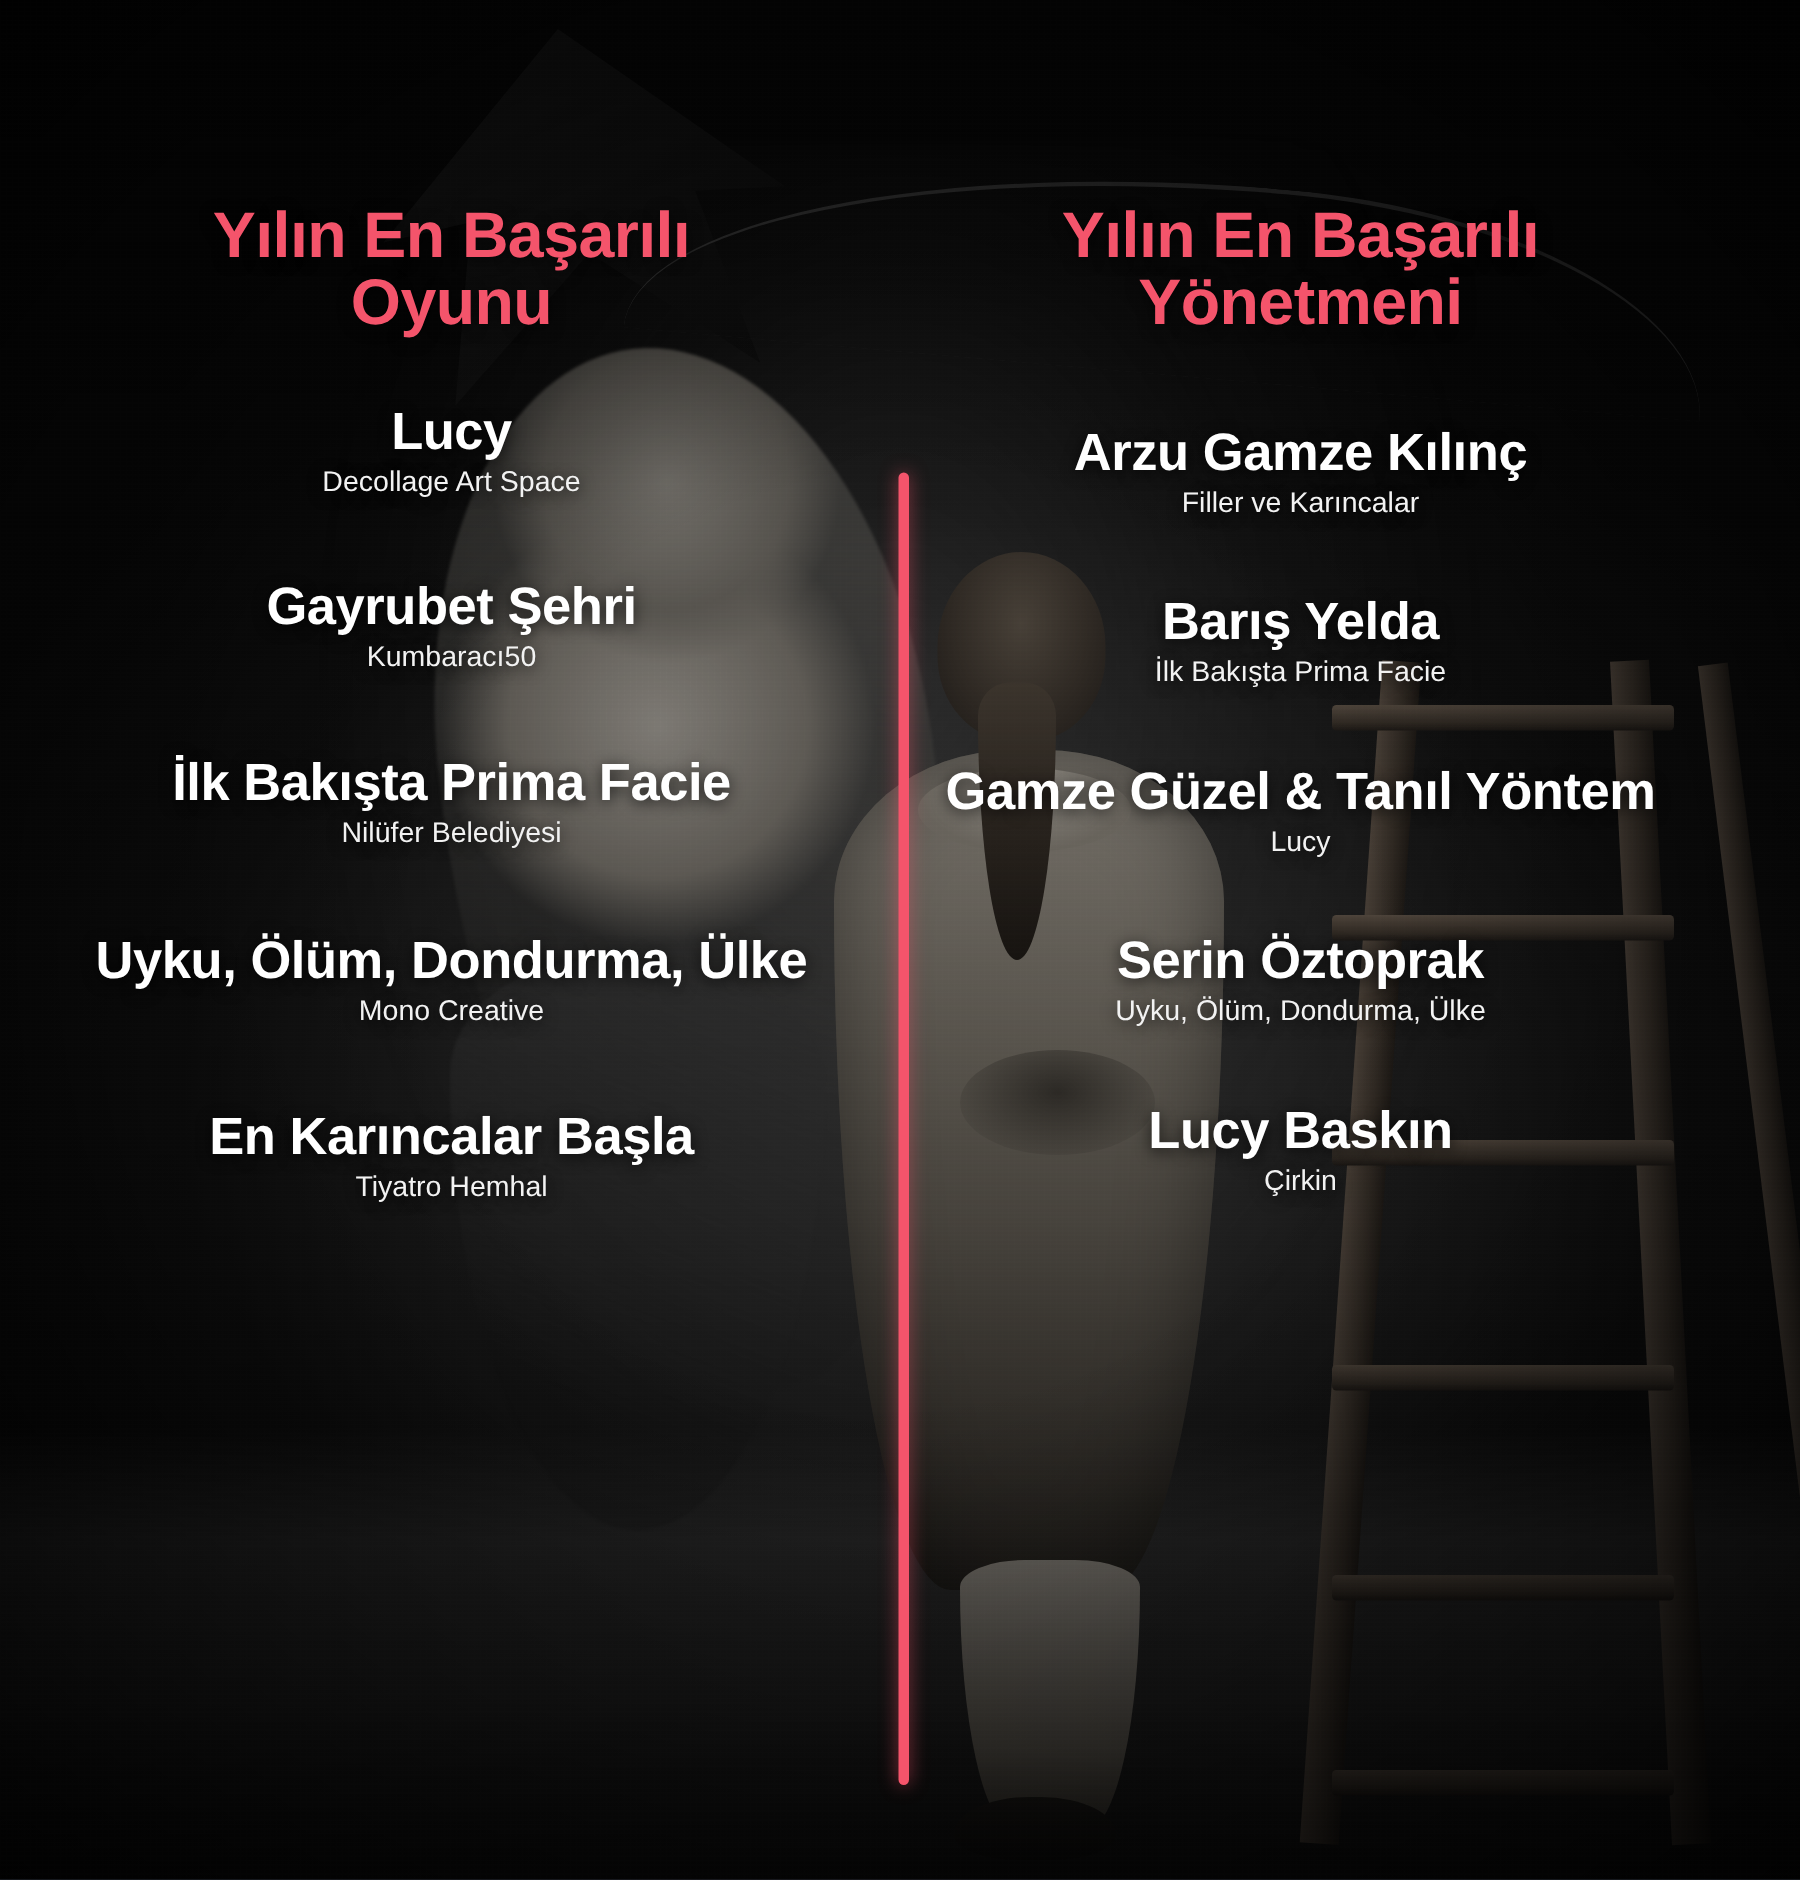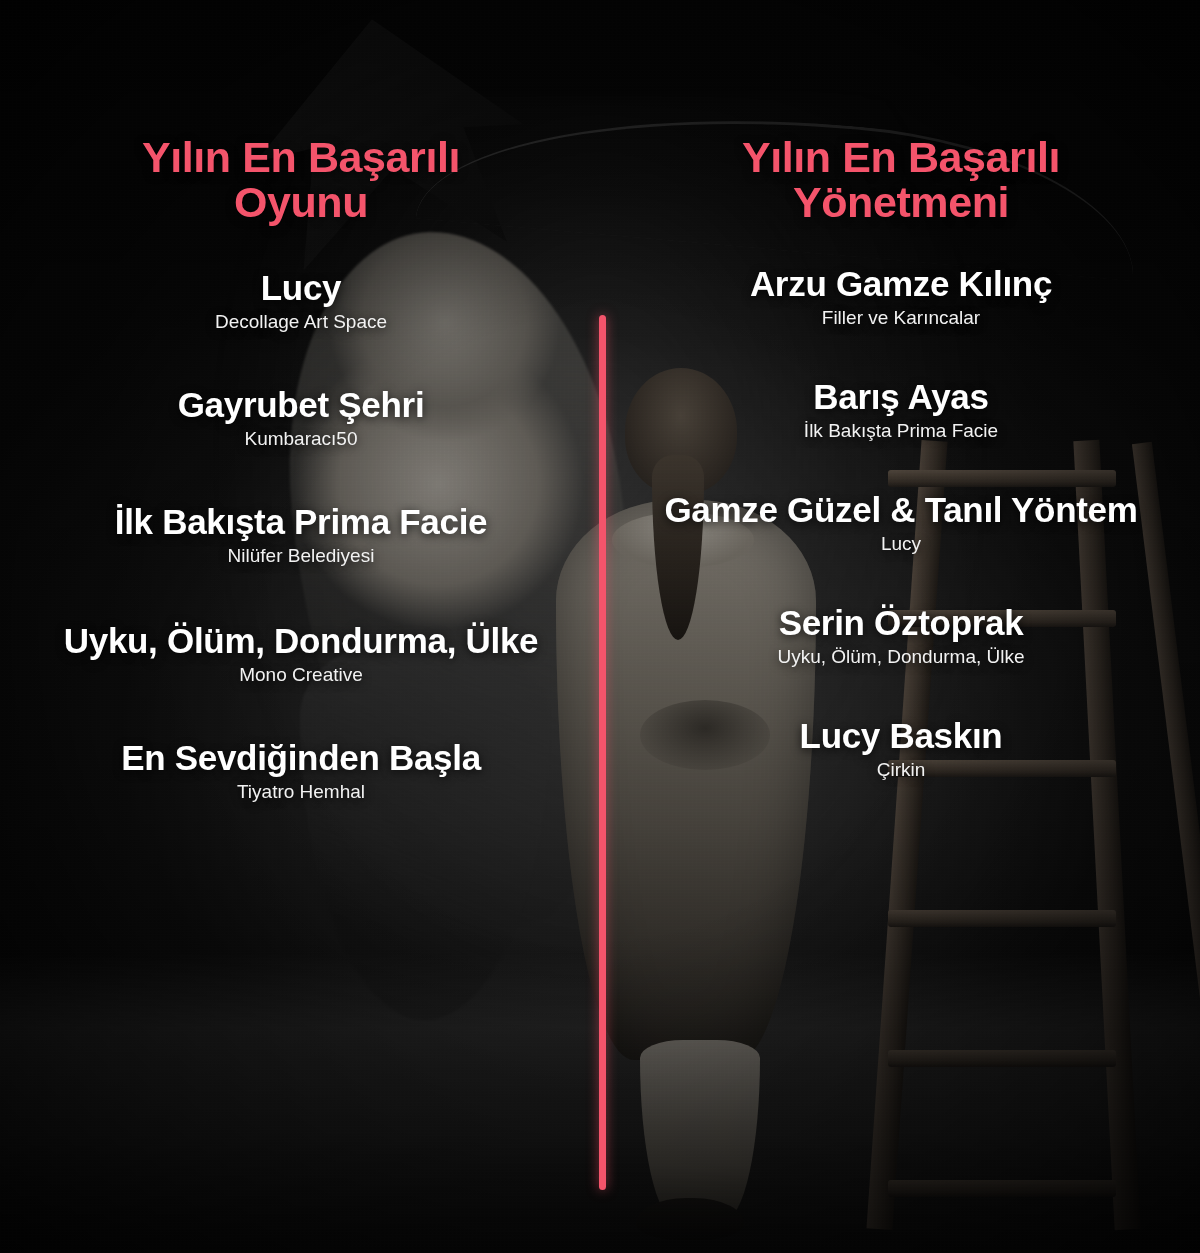--- a/index.html
+++ b/index.html
@@ -143,21 +143,21 @@
     position:absolute;
     left:599px; top:315px;
     width:7px; height:875px;
     background:#f4546b;
     border-radius:4px;
     box-shadow:0 0 12px rgba(244,84,107,.55);
   }
 
   .col { position:absolute; top:0; width:590px; text-align:center; }
   .col-left  { left:6px; }
-  .col-right { left:606px; }
+  .col-right { left:572px; }
 
   .col-title {
     color:#f4546b;
     font-weight:bold;
     font-size:43px;
     line-height:1.04;
     letter-spacing:-.4px;
     text-shadow:0 2px 10px rgba(0,0,0,.6);
   }
   .col-left .col-title  { margin-top:135px; padding:0 70px; }
@@ -177,21 +177,21 @@
     line-height:1.2;
     margin-top:3px;
     color:#f2f2f2;
   }
   .entry-sub span { display:block; }
 
   
   .col-left  .entry { margin-bottom:52px; }
   .col-right .entry { margin-bottom:48px; }
   .col-left  .entries { margin-top:44px; }
-  .col-right .entries { margin-top:40px; }
+  .col-right .entries { margin-top:58px; }
   .col-left  .entry:nth-child(3) { margin-bottom:54px; }
 </style>
 </head>
 <body>
 
 <div id="poster">
 
   <div class="bg">
     <div class="bg-base"></div>
     <div class="glow"></div>
@@ -253,42 +253,42 @@
         </div>
 
         <div class="entry">
           <div class="entry-name">Uyku, Ölüm, Dondurma, Ülke</div>
           <div class="entry-sub">
             <span>Mono Creative</span>
           </div>
         </div>
 
         <div class="entry">
-          <div class="entry-name">En Sevdiğinden Başla</div>
+          <div class="entry-name">En Karıncalar Başla</div>
           <div class="entry-sub">
             <span>Tiyatro Hemhal</span>
           </div>
         </div>
 
       </div>
     </div>
 
     <div class="col col-right">
       <div class="col-title">Yılın En Başarılı Yönetmeni</div>
       <div class="entries">
 
         <div class="entry">
           <div class="entry-name">Arzu Gamze Kılınç</div>
           <div class="entry-sub">
             <span>Filler ve Karıncalar</span>
           </div>
         </div>
 
         <div class="entry">
-          <div class="entry-name">Barış Ayas</div>
+          <div class="entry-name">Barış Yelda</div>
           <div class="entry-sub">
             <span>İlk Bakışta Prima Facie</span>
           </div>
         </div>
 
         <div class="entry">
           <div class="entry-name">Gamze Güzel &amp; Tanıl Yöntem</div>
           <div class="entry-sub">
             <span>Lucy</span>
           </div>

